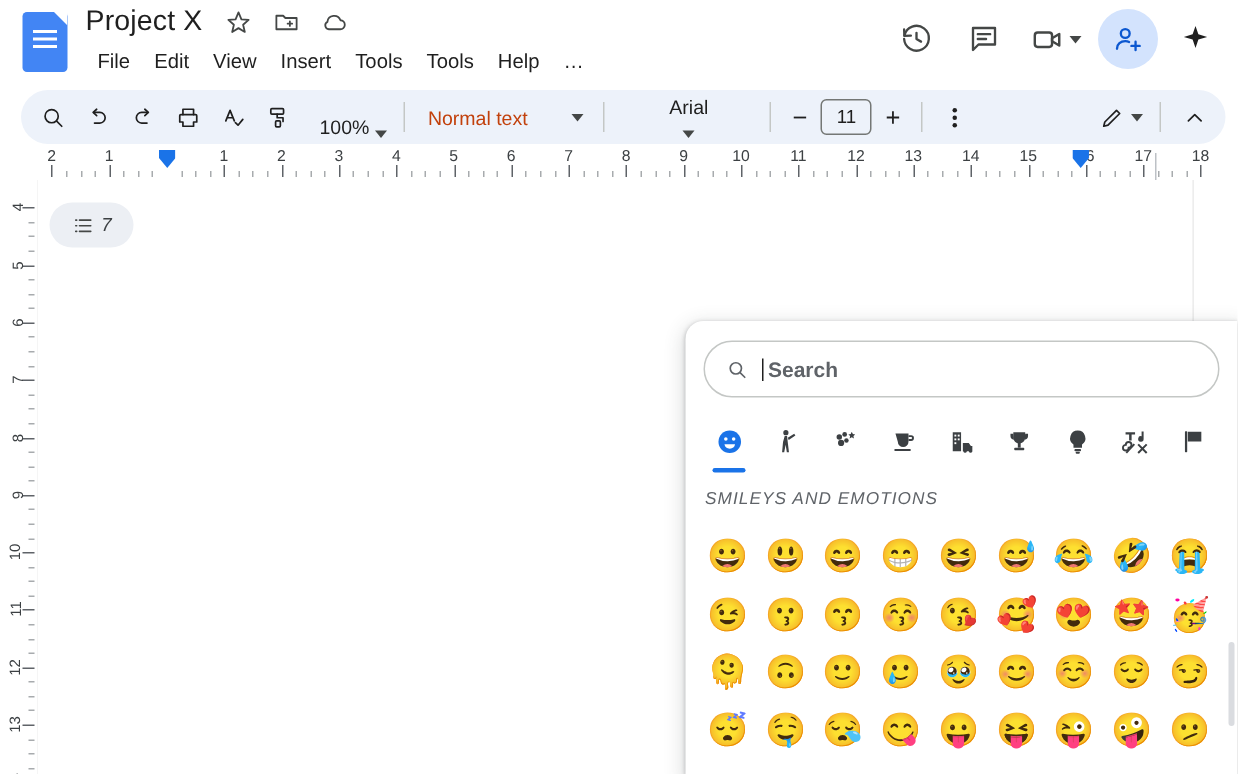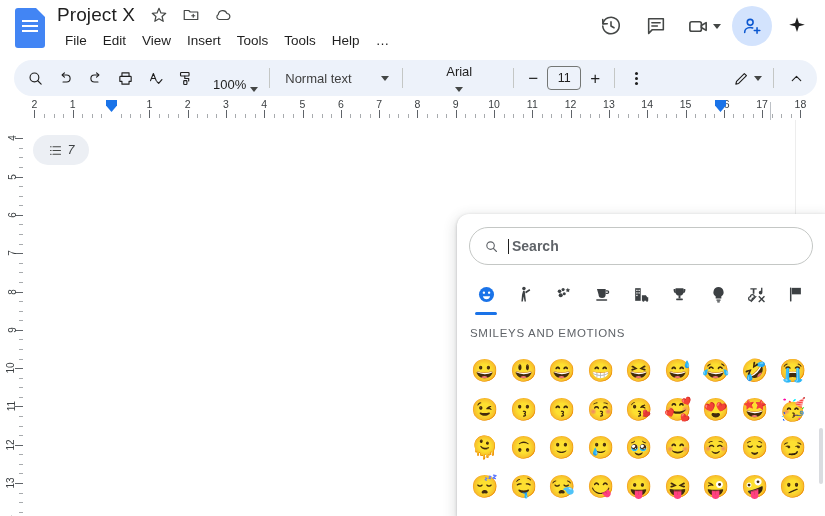--- a/index.html
+++ b/index.html
@@ -50,21 +50,21 @@
     background:#edf2fa; border-radius:18px; display:flex; align-items:center; padding:0 6px;
   }
   .tb { width:30px; height:30px; border-radius:50%; display:flex; align-items:center; justify-content:center; cursor:pointer; color:#1f1f1f; flex:none; }
   .tb svg { width:17px; height:17px; fill:none; stroke:currentColor; stroke-width:1.6; stroke-linecap:round; stroke-linejoin:round; }
   .tb-gap { width:5px; flex:none; }
   .zoom-box { display:flex; align-items:flex-end; gap:4px; padding:0 4px 0 8px; height:28px; border-radius:4px; cursor:pointer; }
   .zoom-val { font-size:13px; color:#1f1f1f; }
   .caret { width:0;height:0;border-left:4px solid transparent;border-right:4px solid transparent;border-top:5px solid #444746; }
   .divider { width:1px; height:20px; background:#c4c7c5; margin:0 7px; flex:none; }
   .style-box { display:flex; align-items:center; justify-content:space-between; width:118px; height:28px; border-radius:4px; padding:0 6px 0 8px; cursor:pointer; }
-  .style-txt { font-size:13px; color:#404040; }
+  .style-txt { font-size:13px; color:#c2410c; }
   .font-box { display:flex; align-items:center; justify-content:space-between; width:96px; height:28px; border-radius:4px; padding:0 6px 0 8px; cursor:pointer;flex-direction:column; }
   .font-txt { font-size:13px; color:#1f1f1f; }
   .fs-group { display:flex; align-items:center; gap:2px; }
   .fs-btn { width:24px; height:24px; display:flex; align-items:center; justify-content:center; border-radius:50%; cursor:pointer; color:#1f1f1f; font-size:17px; line-height:1; }
   .fs-input { width:34px; height:24px; border:1px solid #747775; border-radius:4px; background:transparent;
     text-align:center; font-size:12.5px; color:#1f1f1f; font-family:"Liberation Sans",sans-serif; }
   .kebab { width:28px; height:28px; display:flex; align-items:center; justify-content:center; border-radius:50%; cursor:pointer; }
   .kebab i { display:block; width:3px; height:3px; border-radius:50%; background:#1f1f1f; box-shadow:0 -5px 0 #1f1f1f, 0 5px 0 #1f1f1f; }
   .tb-spacer { flex:1; }
   .pen-box { display:flex; align-items:center; gap:4px; padding:0 4px; height:28px; border-radius:4px; cursor:pointer; }
@@ -125,21 +125,21 @@
   .search-ph { font-size:14px; color:#5f6368; margin-left:-6px;font-weight:bold; }
 
   .cat-row { position:absolute; left:10px; top:62px; width:348px; height:36px; display:flex; align-items:center; }
   .cat { flex:1; height:36px; display:flex; align-items:center; justify-content:center; position:relative; cursor:pointer; color:#3c4043; }
   .cat svg { width:19px; height:19px; }
   .cat.active { color:#1a73e8; }
   .cat.active::after { content:""; position:absolute; bottom:-3px; left:50%; transform:translateX(-50%);
      width:22px; height:3px; background:#1a73e8; border-radius:2px; }
 
   .panel-scroll { position:absolute; left:0; top:104px; width:368px; height:198px; overflow:hidden; }
-  .sec-title { position:absolute; left:13px; top:9px; font-size:11.5px; letter-spacing:.7px; color:#5f6368; }
+  .sec-title { position:absolute; left:13px; top:9px; font-size:11.5px; letter-spacing:.7px; color:#5f6368;font-style:italic; }
   .emoji-grid { position:absolute; left:9px; top:34px; width:350px; display:flex; flex-wrap:wrap; }
   .emoji-cell {
     width:38.5px; height:38.5px; display:flex; align-items:center; justify-content:center;
     font-size:22px; cursor:pointer; border-radius:6px; line-height:1;
   }
   .panel-sb { position:absolute; right:2px; top:110px; width:4px; height:56px; background:#dadce0; border-radius:2px; }
 </style>
 </head>
 <body>
 

